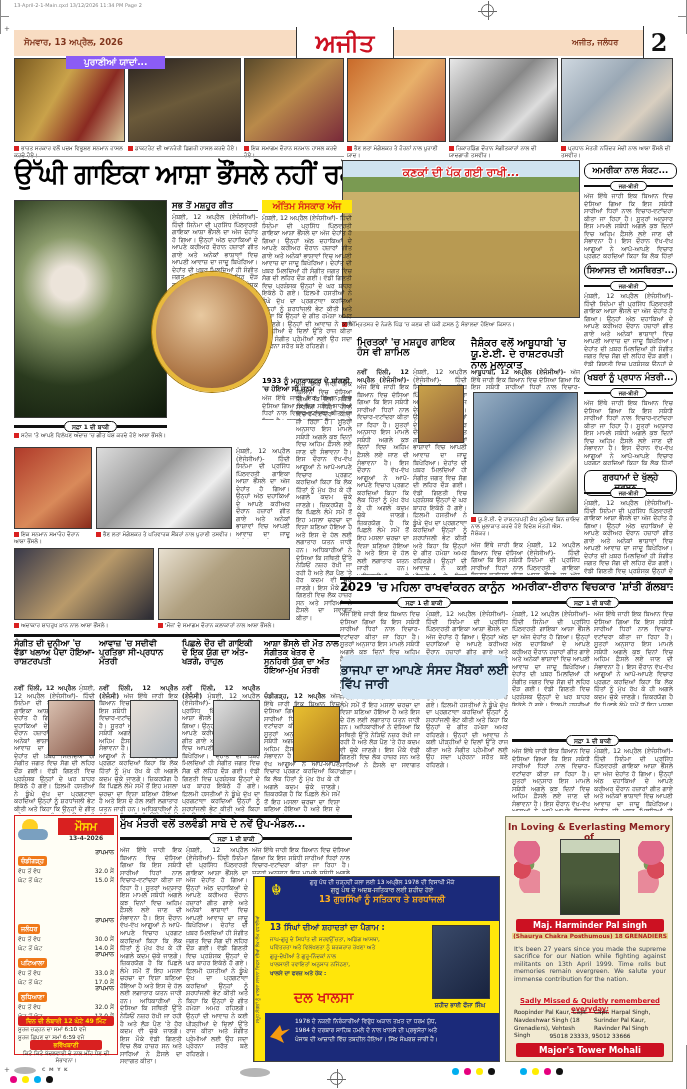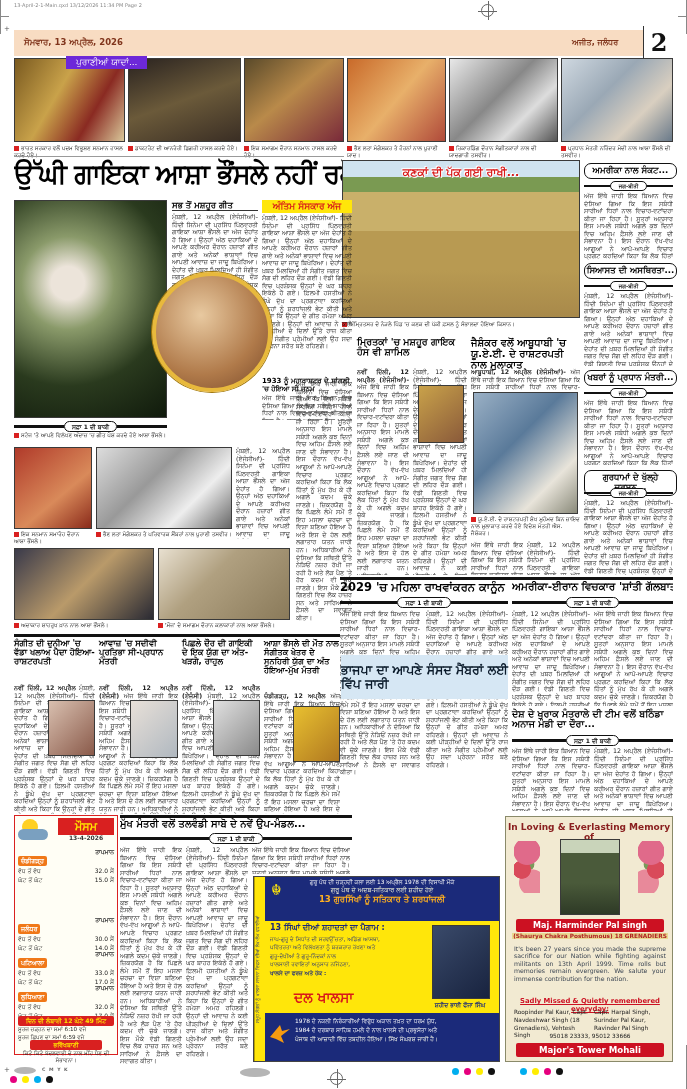--- a/index.html
+++ b/index.html
@@ -55,33 +55,37 @@
   <div class="abs reg" style="left:481px;top:4px;"></div>
   <div class="abs cropv" style="left:0;top:0;height:34px;"></div>
   <div class="abs cropv" style="left:686px;top:0;height:34px;"></div>
   <div class="abs croph" style="left:0;top:16px;width:9px;"></div>
   <div class="abs croph" style="left:678px;top:16px;width:9px;"></div>
   <div class="abs cropv" style="left:686px;top:1045px;height:44px;"></div>
   <div class="abs" style="left:4px;top:25px;font-size:7px;color:#555;">+</div>
 
   <div class="abs" style="left:14px;top:30px;width:659px;height:26px;background:#f8dcc2;"></div>
   <div class="abs" style="left:24px;top:37px;font-size:8.5px;font-weight:bold;color:#80351c;">ਸੋਮਵਾਰ, 13 ਅਪ੍ਰੈਲ, 2026</div>
+  <div class="abs" style="left:296px;top:27px;width:96px;height:32px;background:#fff;border-left:1.5px solid #333;border-right:1.5px solid #333;
+       display:flex;align-items:center;justify-content:center;">
+    <span style="font-size:24px;font-weight:bold;color:#cc1122;letter-spacing:0px;">ਅਜੀਤ</span>
+  </div>
   <div class="abs" style="left:572px;top:38px;font-size:8px;font-weight:bold;color:#80351c;">ਅਜੀਤ, ਜਲੰਧਰ</div>
   <div class="abs" style="left:643px;top:26px;width:30px;height:33px;background:#fff;border-left:1.5px solid #333;
        display:flex;align-items:center;justify-content:center;">
     <span style="font-size:24px;font-weight:bold;color:#111;font-family:'DejaVu Serif','Liberation Serif',serif;">2</span>
   </div>
 
   <div class="abs ph" style="left:14px;top:58px;width:111px;height:84px;background:linear-gradient(120deg,#7a5a20,#c9a24a 40%,#8a2a22 70%,#d9c79a);"></div>
   <div class="abs ph" style="left:128px;top:58px;width:113px;height:84px;background:linear-gradient(160deg,#2a2320,#6b5a3a 50%,#3a2e24);"></div>
   <div class="abs ph" style="left:244px;top:58px;width:100px;height:84px;background:linear-gradient(140deg,#5a4a2a,#b98a4a 45%,#7a2a3a);"></div>
   <div class="abs ph" style="left:347px;top:58px;width:99px;height:84px;background:linear-gradient(130deg,#c96a2a,#e8b06a 50%,#b04a3a);"></div>
   <div class="abs ph" style="left:449px;top:58px;width:109px;height:84px;background:linear-gradient(135deg,#e8e8e8,#888 45%,#ddd 70%,#555);"></div>
   <div class="abs ph" style="left:561px;top:58px;width:112px;height:84px;background:linear-gradient(135deg,#cfd8e0,#9aa8b5 40%,#d9cfc0 70%,#6a7a8a);"></div>
-  <div class="abs" style="left:66px;top:56px;background:#6d28d9;color:#fff;font-weight:normal;font-size:9px;padding:1px 10px;">ਪੁਰਾਣੀਆਂ ਯਾਦਾਂ...</div>
+  <div class="abs" style="left:66px;top:56px;background:#8b5cf6;color:#fff;font-weight:bold;font-size:9px;padding:1px 18px;">ਪੁਰਾਣੀਆਂ ਯਾਦਾਂ...</div>
 
   <div class="abs cap" style="left:14px;top:145px;width:111px;"><span class="dot"></span><span>ਭਾਰਤ ਸਰਕਾਰ ਵਲੋਂ ਪਦਮ ਵਿਭੂਸ਼ਣ ਸਨਮਾਨ ਹਾਸਲ ਕਰਦੇ ਹੋਏ।</span></div>
   <div class="abs cap" style="left:128px;top:145px;width:113px;"><span class="dot"></span><span>ਡਾਕਟਰੇਟ ਦੀ ਆਨਰੇਰੀ ਡਿਗਰੀ ਹਾਸਲ ਕਰਦੇ ਹੋਏ।</span></div>
   <div class="abs cap" style="left:244px;top:145px;width:100px;"><span class="dot"></span><span>ਇਕ ਸਮਾਗਮ ਦੌਰਾਨ ਸਨਮਾਨ ਹਾਸਲ ਕਰਦੇ ਹੋਏ।</span></div>
   <div class="abs cap" style="left:347px;top:145px;width:99px;"><span class="dot"></span><span>ਭੈਣ ਲਤਾ ਮੰਗੇਸ਼ਕਰ ਤੇ ਹੋਰਨਾਂ ਨਾਲ ਪੁਰਾਣੀ ਯਾਦ।</span></div>
   <div class="abs cap" style="left:449px;top:145px;width:109px;"><span class="dot"></span><span>ਰਿਕਾਰਡਿੰਗ ਦੌਰਾਨ ਸੰਗੀਤਕਾਰਾਂ ਨਾਲ ਦੀ ਯਾਦਗਾਰੀ ਤਸਵੀਰ।</span></div>
   <div class="abs cap" style="left:561px;top:145px;width:112px;"><span class="dot"></span><span>ਪ੍ਰਧਾਨ ਮੰਤਰੀ ਨਰਿੰਦਰ ਮੋਦੀ ਨਾਲ ਆਸ਼ਾ ਭੌਂਸਲੇ ਦੀ ਤਸਵੀਰ।</span></div>
   <div class="abs hrule" style="left:14px;top:156px;width:330px;"></div>
 
   <div class="abs h-main" style="left:14px;top:158px;width:328px;height:40px;font-size:27px;white-space:nowrap;overflow:hidden;">ਉੱਘੀ ਗਾਇਕਾ ਆਸ਼ਾ ਭੌਂਸਲੇ ਨਹੀਂ ਰਹੇ</div>
@@ -170,34 +174,33 @@
   <div class="abs hrule2" style="left:340px;top:577px;width:333px;"></div>
   <div class="abs h-sec" style="left:340px;top:581px;width:168px;font-size:11.5px;white-space:nowrap;overflow:hidden;">2029 'ਚ ਮਹਿਲਾ ਰਾਖਵਾਂਕਰਨ ਕਾਨੂੰਨ ਲਾਗੂ...</div>
   <div class="abs pillrow" style="left:340px;top:597px;width:168px;">
     <span class="bar"></span>
     <span class="pill">ਸਫ਼ਾ 1 ਦੀ ਬਾਕੀ</span>
     <span class="bar"></span>
   </div>
   <div class="abs bt" style="left:340px;top:610px;width:80px;height:204px;">ਅੱਜ ਇੱਥੇ ਜਾਰੀ ਇਕ ਬਿਆਨ ਵਿਚ ਦੱਸਿਆ ਗਿਆ ਕਿ ਇਸ ਸਬੰਧੀ ਸਾਰੀਆਂ ਧਿਰਾਂ ਨਾਲ ਵਿਚਾਰ-ਵਟਾਂਦਰਾ ਕੀਤਾ ਜਾ ਰਿਹਾ ਹੈ। ਸੂਤਰਾਂ ਅਨੁਸਾਰ ਇਸ ਮਾਮਲੇ ਸਬੰਧੀ ਅਗਲੇ ਕੁਝ ਦਿਨਾਂ ਵਿਚ ਅਹਿਮ ਫ਼ੈਸਲੇ ਲਏ ਜਾਣ ਦੀ ਸੰਭਾਵਨਾ ਹੈ। ਇਸ ਦੌਰਾਨ ਵੱਖ-ਵੱਖ ਆਗੂਆਂ ਨੇ ਆਪੋ-ਆਪਣੇ ਵਿਚਾਰ ਪ੍ਰਗਟ ਕਰਦਿਆਂ ਕਿਹਾ ਕਿ ਲੋਕ ਹਿੱਤਾਂ ਨੂੰ ਮੁੱਖ ਰੱਖ ਕੇ ਹੀ ਅਗਲੇ ਕਦਮ ਚੁੱਕੇ ਜਾਣਗੇ। ਜ਼ਿਕਰਯੋਗ ਹੈ ਕਿ ਪਿਛਲੇ ਲੰਮੇ ਸਮੇਂ ਤੋਂ ਇਹ ਮਸਲਾ ਚਰਚਾ ਦਾ ਵਿਸ਼ਾ ਬਣਿਆ ਹੋਇਆ ਹੈ ਅਤੇ ਇਸ ਦੇ ਹੱਲ ਲਈ ਲਗਾਤਾਰ ਯਤਨ ਜਾਰੀ ਹਨ। ਅਧਿਕਾਰੀਆਂ ਨੇ ਦੱਸਿਆ ਕਿ ਸਥਿਤੀ ਉੱਤੇ ਨੇੜਿਓਂ ਨਜ਼ਰ ਰੱਖੀ ਜਾ ਰਹੀ ਹੈ ਅਤੇ ਲੋੜ ਪੈਣ 'ਤੇ ਹੋਰ ਕਦਮ ਵੀ ਚੁੱਕੇ ਜਾਣਗੇ। ਇਸ ਮੌਕੇ ਵੱਡੀ ਗਿਣਤੀ ਵਿਚ ਲੋਕ ਹਾਜ਼ਰ ਸਨ ਅਤੇ ਸਾਰਿਆਂ ਨੇ ਫ਼ੈਸਲੇ ਦਾ ਸਵਾਗਤ ਕੀਤਾ।</div>
   <div class="abs bt" style="left:426px;top:610px;width:82px;height:204px;">ਮੁੰਬਈ, 12 ਅਪ੍ਰੈਲ (ਏਜੰਸੀਆਂ)- ਹਿੰਦੀ ਸਿਨੇਮਾ ਦੀ ਪ੍ਰਸਿੱਧ ਪਿੱਠਵਰਤੀ ਗਾਇਕਾ ਆਸ਼ਾ ਭੌਂਸਲੇ ਦਾ ਅੱਜ ਦੇਹਾਂਤ ਹੋ ਗਿਆ। ਉਨ੍ਹਾਂ ਅੱਠ ਦਹਾਕਿਆਂ ਦੇ ਆਪਣੇ ਕਰੀਅਰ ਦੌਰਾਨ ਹਜ਼ਾਰਾਂ ਗੀਤ ਗਾਏ ਅਤੇ ਅਨੇਕਾਂ ਭਾਸ਼ਾਵਾਂ ਵਿਚ ਆਪਣੀ ਆਵਾਜ਼ ਦਾ ਜਾਦੂ ਬਿਖੇਰਿਆ। ਦੇਹਾਂਤ ਦੀ ਖ਼ਬਰ ਮਿਲਦਿਆਂ ਹੀ ਸੰਗੀਤ ਜਗਤ ਵਿਚ ਸੋਗ ਦੀ ਲਹਿਰ ਦੌੜ ਗਈ। ਵੱਡੀ ਗਿਣਤੀ ਵਿਚ ਪ੍ਰਸ਼ੰਸਕ ਉਨ੍ਹਾਂ ਦੇ ਘਰ ਬਾਹਰ ਇਕੱਠੇ ਹੋ ਗਏ। ਫ਼ਿਲਮੀ ਹਸਤੀਆਂ ਨੇ ਡੂੰਘੇ ਦੁੱਖ ਦਾ ਪ੍ਰਗਟਾਵਾ ਕਰਦਿਆਂ ਉਨ੍ਹਾਂ ਨੂੰ ਸ਼ਰਧਾਂਜਲੀ ਭੇਟ ਕੀਤੀ ਅਤੇ ਕਿਹਾ ਕਿ ਉਨ੍ਹਾਂ ਦੇ ਗੀਤ ਹਮੇਸ਼ਾ ਅਮਰ ਰਹਿਣਗੇ। ਉਨ੍ਹਾਂ ਦੀ ਆਵਾਜ਼ ਨੇ ਕਈ ਪੀੜ੍ਹੀਆਂ ਦੇ ਦਿਲਾਂ ਉੱਤੇ ਰਾਜ ਕੀਤਾ ਅਤੇ ਸੰਗੀਤ ਪ੍ਰੇਮੀਆਂ ਲਈ ਉਹ ਸਦਾ ਪ੍ਰੇਰਨਾ ਸਰੋਤ ਬਣੇ ਰਹਿਣਗੇ।</div>
 
-  <div class="abs" style="left:341px;top:655px;width:167px;height:44px;background:#d6e7f4;display:flex;align-items:center;justify-content:center;">
+  <div class="abs" style="left:341px;top:655px;width:167px;height:44px;background:#d6e7f4;display:flex;align-items:center;justify-content:center;border-radius:8px;">
     <span class="h-sec" style="font-size:12.5px;color:#0a1a2a;">ਭਾਜਪਾ ਦਾ ਆਪਣੇ ਸੰਸਦ ਮੈਂਬਰਾਂ ਲਈ ਵਿੱਪ ਜਾਰੀ</span>
   </div>
 
   <div class="abs h-sec" style="left:512px;top:581px;width:161px;font-size:10.5px;white-space:nowrap;overflow:hidden;">ਅਮਰੀਕਾ-ਈਰਾਨ ਵਿਚਕਾਰ 'ਸ਼ਾਂਤੀ ਗੱਲਬਾਤ' ਰਹੀ ਬੇਸਿੱਟਾ</div>
   <div class="abs pillrow" style="left:512px;top:597px;width:161px;">
     <span class="bar"></span>
     <span class="pill">ਸਫ਼ਾ 1 ਦੀ ਬਾਕੀ</span>
     <span class="bar"></span>
   </div>
   <div class="abs bt" style="left:512px;top:610px;width:78px;height:96px;">ਮੁੰਬਈ, 12 ਅਪ੍ਰੈਲ (ਏਜੰਸੀਆਂ)- ਹਿੰਦੀ ਸਿਨੇਮਾ ਦੀ ਪ੍ਰਸਿੱਧ ਪਿੱਠਵਰਤੀ ਗਾਇਕਾ ਆਸ਼ਾ ਭੌਂਸਲੇ ਦਾ ਅੱਜ ਦੇਹਾਂਤ ਹੋ ਗਿਆ। ਉਨ੍ਹਾਂ ਅੱਠ ਦਹਾਕਿਆਂ ਦੇ ਆਪਣੇ ਕਰੀਅਰ ਦੌਰਾਨ ਹਜ਼ਾਰਾਂ ਗੀਤ ਗਾਏ ਅਤੇ ਅਨੇਕਾਂ ਭਾਸ਼ਾਵਾਂ ਵਿਚ ਆਪਣੀ ਆਵਾਜ਼ ਦਾ ਜਾਦੂ ਬਿਖੇਰਿਆ। ਦੇਹਾਂਤ ਦੀ ਖ਼ਬਰ ਮਿਲਦਿਆਂ ਹੀ ਸੰਗੀਤ ਜਗਤ ਵਿਚ ਸੋਗ ਦੀ ਲਹਿਰ ਦੌੜ ਗਈ। ਵੱਡੀ ਗਿਣਤੀ ਵਿਚ ਪ੍ਰਸ਼ੰਸਕ ਉਨ੍ਹਾਂ ਦੇ ਘਰ ਬਾਹਰ ਇਕੱਠੇ ਹੋ ਗਏ। ਫ਼ਿਲਮੀ ਹਸਤੀਆਂ ਨੇ ਡੂੰਘੇ ਦੁੱਖ ਦਾ ਪ੍ਰਗਟਾਵਾ ਕਰਦਿਆਂ ਉਨ੍ਹਾਂ ਨੂੰ ਸ਼ਰਧਾਂਜਲੀ ਭੇਟ ਕੀਤੀ ਅਤੇ ਕਿਹਾ ਕਿ ਉਨ੍ਹਾਂ ਦੇ ਗੀਤ ਹਮੇਸ਼ਾ ਅਮਰ ਰਹਿਣਗੇ। ਉਨ੍ਹਾਂ ਦੀ ਆਵਾਜ਼ ਨੇ ਕਈ ਪੀੜ੍ਹੀਆਂ ਦੇ ਦਿਲਾਂ ਉੱਤੇ ਰਾਜ ਕੀਤਾ ਅਤੇ ਸੰਗੀਤ ਪ੍ਰੇਮੀਆਂ ਲਈ ਉਹ ਸਦਾ ਪ੍ਰੇਰਨਾ ਸਰੋਤ ਬਣੇ ਰਹਿਣਗੇ।</div>
   <div class="abs bt" style="left:594px;top:610px;width:79px;height:96px;">ਅੱਜ ਇੱਥੇ ਜਾਰੀ ਇਕ ਬਿਆਨ ਵਿਚ ਦੱਸਿਆ ਗਿਆ ਕਿ ਇਸ ਸਬੰਧੀ ਸਾਰੀਆਂ ਧਿਰਾਂ ਨਾਲ ਵਿਚਾਰ-ਵਟਾਂਦਰਾ ਕੀਤਾ ਜਾ ਰਿਹਾ ਹੈ। ਸੂਤਰਾਂ ਅਨੁਸਾਰ ਇਸ ਮਾਮਲੇ ਸਬੰਧੀ ਅਗਲੇ ਕੁਝ ਦਿਨਾਂ ਵਿਚ ਅਹਿਮ ਫ਼ੈਸਲੇ ਲਏ ਜਾਣ ਦੀ ਸੰਭਾਵਨਾ ਹੈ। ਇਸ ਦੌਰਾਨ ਵੱਖ-ਵੱਖ ਆਗੂਆਂ ਨੇ ਆਪੋ-ਆਪਣੇ ਵਿਚਾਰ ਪ੍ਰਗਟ ਕਰਦਿਆਂ ਕਿਹਾ ਕਿ ਲੋਕ ਹਿੱਤਾਂ ਨੂੰ ਮੁੱਖ ਰੱਖ ਕੇ ਹੀ ਅਗਲੇ ਕਦਮ ਚੁੱਕੇ ਜਾਣਗੇ। ਜ਼ਿਕਰਯੋਗ ਹੈ ਕਿ ਪਿਛਲੇ ਲੰਮੇ ਸਮੇਂ ਤੋਂ ਇਹ ਮਸਲਾ ਚਰਚਾ ਦਾ ਵਿਸ਼ਾ ਬਣਿਆ ਹੋਇਆ ਹੈ ਅਤੇ ਇਸ ਦੇ ਹੱਲ ਲਈ ਲਗਾਤਾਰ ਯਤਨ ਜਾਰੀ ਹਨ। ਅਧਿਕਾਰੀਆਂ ਨੇ ਦੱਸਿਆ ਕਿ ਸਥਿਤੀ ਉੱਤੇ ਨੇੜਿਓਂ ਨਜ਼ਰ ਰੱਖੀ ਜਾ ਰਹੀ ਹੈ ਅਤੇ ਲੋੜ ਪੈਣ 'ਤੇ ਹੋਰ ਕਦਮ ਵੀ ਚੁੱਕੇ ਜਾਣਗੇ। ਇਸ ਮੌਕੇ ਵੱਡੀ ਗਿਣਤੀ ਵਿਚ ਲੋਕ ਹਾਜ਼ਰ ਸਨ ਅਤੇ ਸਾਰਿਆਂ ਨੇ ਫ਼ੈਸਲੇ ਦਾ ਸਵਾਗਤ ਕੀਤਾ।</div>
 
-  <div class="abs h-sec" style="left:512px;top:709px;width:161px;font-size:9.5px;">ਦੇਸ਼ ਦੇ ਖੁਰਾਕ ਮੰਤਰਾਲੇ ਦੀ ਟੀਮ ਵਲੋਂ ਬਠਿੰਡਾ ਅਨਾਜ ਮੰਡੀ ਦਾ ਦੌਰਾ...</div>
   <div class="abs pillrow" style="left:512px;top:735px;width:161px;">
     <span class="bar"></span>
     <span class="pill">ਸਫ਼ਾ 1 ਦੀ ਬਾਕੀ</span>
     <span class="bar"></span>
   </div>
   <div class="abs bt" style="left:512px;top:747px;width:78px;height:64px;">ਅੱਜ ਇੱਥੇ ਜਾਰੀ ਇਕ ਬਿਆਨ ਵਿਚ ਦੱਸਿਆ ਗਿਆ ਕਿ ਇਸ ਸਬੰਧੀ ਸਾਰੀਆਂ ਧਿਰਾਂ ਨਾਲ ਵਿਚਾਰ-ਵਟਾਂਦਰਾ ਕੀਤਾ ਜਾ ਰਿਹਾ ਹੈ। ਸੂਤਰਾਂ ਅਨੁਸਾਰ ਇਸ ਮਾਮਲੇ ਸਬੰਧੀ ਅਗਲੇ ਕੁਝ ਦਿਨਾਂ ਵਿਚ ਅਹਿਮ ਫ਼ੈਸਲੇ ਲਏ ਜਾਣ ਦੀ ਸੰਭਾਵਨਾ ਹੈ। ਇਸ ਦੌਰਾਨ ਵੱਖ-ਵੱਖ ਆਗੂਆਂ ਨੇ ਆਪੋ-ਆਪਣੇ ਵਿਚਾਰ ਪ੍ਰਗਟ ਕਰਦਿਆਂ ਕਿਹਾ ਕਿ ਲੋਕ ਹਿੱਤਾਂ ਨੂੰ ਮੁੱਖ ਰੱਖ ਕੇ ਹੀ ਅਗਲੇ ਕਦਮ ਚੁੱਕੇ ਜਾਣਗੇ। ਜ਼ਿਕਰਯੋਗ ਹੈ ਕਿ ਪਿਛਲੇ ਲੰਮੇ ਸਮੇਂ ਤੋਂ ਇਹ ਮਸਲਾ ਚਰਚਾ ਦਾ ਵਿਸ਼ਾ ਬਣਿਆ ਹੋਇਆ ਹੈ ਅਤੇ ਇਸ ਦੇ ਹੱਲ ਲਈ ਲਗਾਤਾਰ ਯਤਨ ਜਾਰੀ ਹਨ। ਅਧਿਕਾਰੀਆਂ ਨੇ ਦੱਸਿਆ ਕਿ ਸਥਿਤੀ ਉੱਤੇ ਨੇੜਿਓਂ ਨਜ਼ਰ ਰੱਖੀ ਜਾ ਰਹੀ ਹੈ ਅਤੇ ਲੋੜ ਪੈਣ 'ਤੇ ਹੋਰ ਕਦਮ ਵੀ ਚੁੱਕੇ ਜਾਣਗੇ। ਇਸ ਮੌਕੇ ਵੱਡੀ ਗਿਣਤੀ ਵਿਚ ਲੋਕ ਹਾਜ਼ਰ ਸਨ ਅਤੇ ਸਾਰਿਆਂ ਨੇ ਫ਼ੈਸਲੇ ਦਾ ਸਵਾਗਤ ਕੀਤਾ।</div>
   <div class="abs bt" style="left:594px;top:747px;width:79px;height:64px;">ਮੁੰਬਈ, 12 ਅਪ੍ਰੈਲ (ਏਜੰਸੀਆਂ)- ਹਿੰਦੀ ਸਿਨੇਮਾ ਦੀ ਪ੍ਰਸਿੱਧ ਪਿੱਠਵਰਤੀ ਗਾਇਕਾ ਆਸ਼ਾ ਭੌਂਸਲੇ ਦਾ ਅੱਜ ਦੇਹਾਂਤ ਹੋ ਗਿਆ। ਉਨ੍ਹਾਂ ਅੱਠ ਦਹਾਕਿਆਂ ਦੇ ਆਪਣੇ ਕਰੀਅਰ ਦੌਰਾਨ ਹਜ਼ਾਰਾਂ ਗੀਤ ਗਾਏ ਅਤੇ ਅਨੇਕਾਂ ਭਾਸ਼ਾਵਾਂ ਵਿਚ ਆਪਣੀ ਆਵਾਜ਼ ਦਾ ਜਾਦੂ ਬਿਖੇਰਿਆ। ਦੇਹਾਂਤ ਦੀ ਖ਼ਬਰ ਮਿਲਦਿਆਂ ਹੀ ਸੰਗੀਤ ਜਗਤ ਵਿਚ ਸੋਗ ਦੀ ਲਹਿਰ ਦੌੜ ਗਈ। ਵੱਡੀ ਗਿਣਤੀ ਵਿਚ ਪ੍ਰਸ਼ੰਸਕ ਉਨ੍ਹਾਂ ਦੇ ਘਰ ਬਾਹਰ ਇਕੱਠੇ ਹੋ ਗਏ। ਫ਼ਿਲਮੀ ਹਸਤੀਆਂ ਨੇ ਡੂੰਘੇ ਦੁੱਖ ਦਾ ਪ੍ਰਗਟਾਵਾ ਕਰਦਿਆਂ ਉਨ੍ਹਾਂ ਨੂੰ ਸ਼ਰਧਾਂਜਲੀ ਭੇਟ ਕੀਤੀ ਅਤੇ ਕਿਹਾ ਕਿ ਉਨ੍ਹਾਂ ਦੇ ਗੀਤ ਹਮੇਸ਼ਾ ਅਮਰ ਰਹਿਣਗੇ। ਉਨ੍ਹਾਂ ਦੀ ਆਵਾਜ਼ ਨੇ ਕਈ ਪੀੜ੍ਹੀਆਂ ਦੇ ਦਿਲਾਂ ਉੱਤੇ ਰਾਜ ਕੀਤਾ ਅਤੇ ਸੰਗੀਤ ਪ੍ਰੇਮੀਆਂ ਲਈ ਉਹ ਸਦਾ ਪ੍ਰੇਰਨਾ ਸਰੋਤ ਬਣੇ ਰਹਿਣਗੇ।</div>
 
   <div class="abs hrule2" style="left:14px;top:634px;width:326px;"></div>
 

